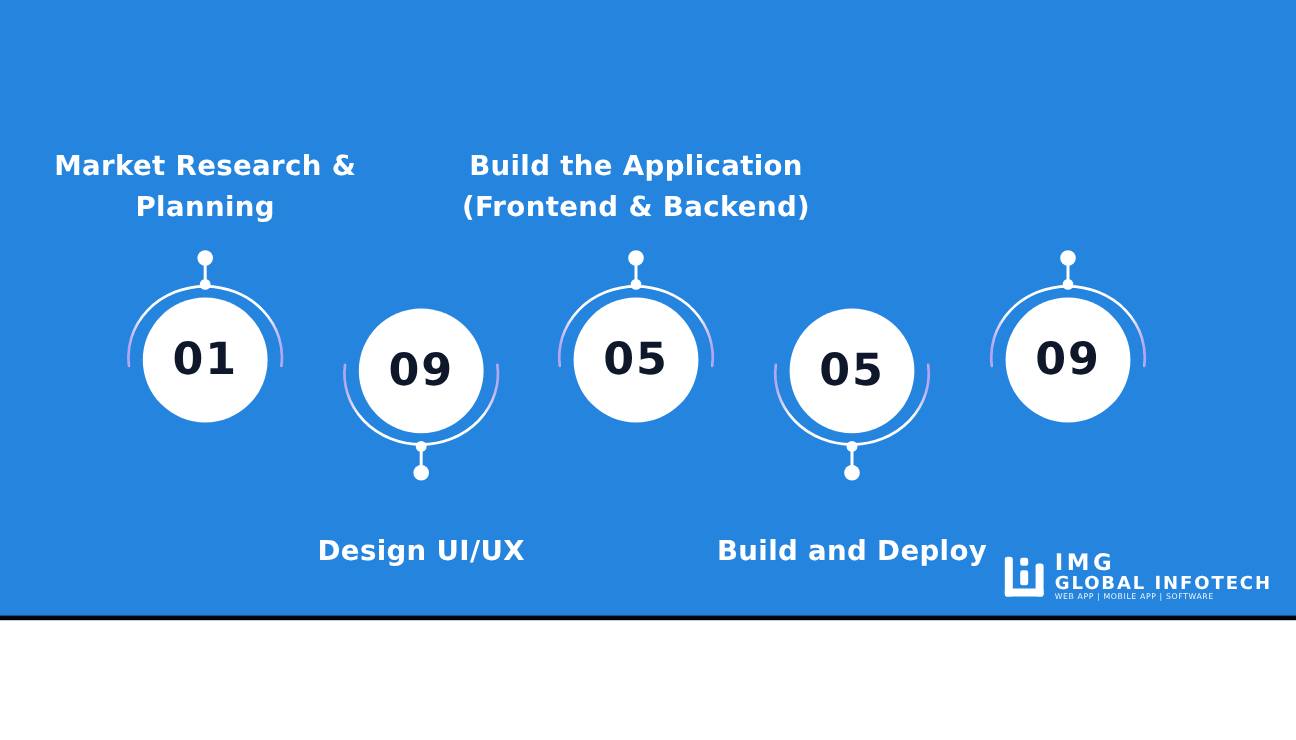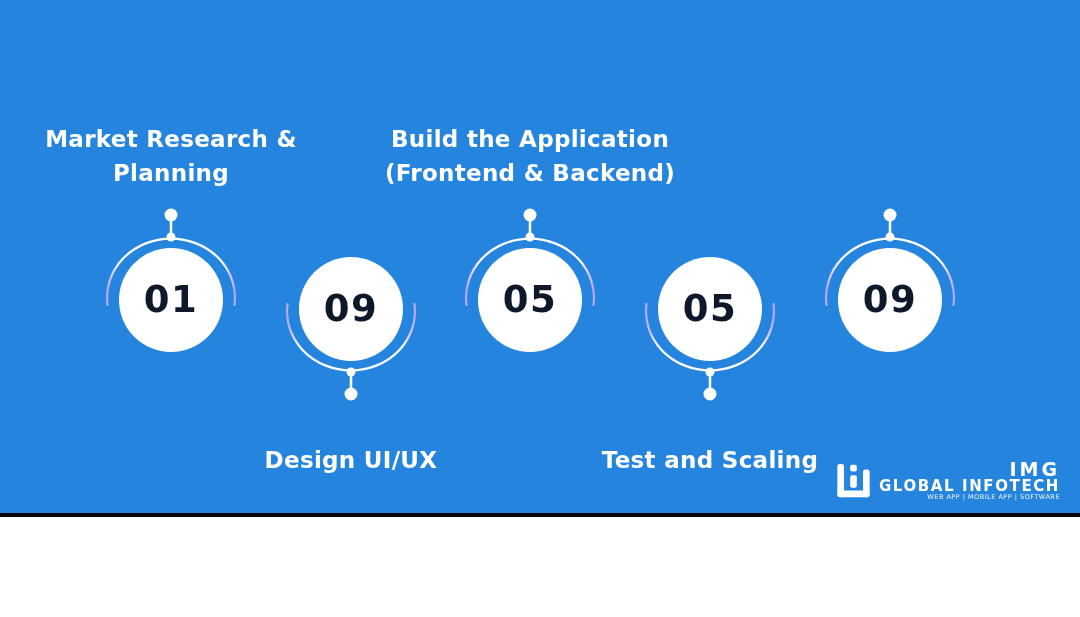--- a/index.html
+++ b/index.html
@@ -29,21 +29,21 @@
     text-align:center; color:#0f172a; font-weight:bold; font-size:37px;
     letter-spacing:1.5px;
   }
   .top .step-number    { top:277px; }
   .bottom .step-number { top:286px; }
 
   .logo {
     position:absolute; right:20px; bottom:15px;
     display:flex; align-items:center; gap:8px; color:#ffffff;
   }
-  .logo-text { display:flex; flex-direction:column;align-items:flex-end; }
+  .logo-text { display:flex; flex-direction:column; }
   .logo-name {
     font-weight:bold; font-size:19px; line-height:19px; letter-spacing:3px;
   }
   .logo-subtitle {
     font-weight:bold; font-size:15px; line-height:14px; letter-spacing:1.6px;
   }
   .logo-tagline {
     font-size:6.5px; line-height:9px; letter-spacing:0.5px; opacity:0.92;
   }
   .bottom-border {
@@ -107,21 +107,21 @@
 
   <div class="step s4 bottom">
     <svg class="connector" width="140" height="210" viewBox="0 0 140 210">
       <path d="M 6.5 65 A 64 59 0 1 0 133.5 65" fill="none" stroke="url(#arcGrad)" stroke-width="2.2" stroke-linecap="round"></path>
       <line x1="70" y1="133" x2="70" y2="155" stroke="#ffffff" stroke-width="2.5"></line>
       <circle cx="70" cy="155" r="6.5" fill="#ffffff"></circle>
       <circle cx="70" cy="133" r="4.5" fill="#ffffff"></circle>
       <circle cx="70" cy="70" r="52" fill="#ffffff"></circle>
     </svg>
     <div class="step-number">05</div>
-    <div class="step-title">Test and Scaling</div>
+    <div class="step-title">Build and Deploy</div>
   </div>
 
   <div class="step s5 top">
     <svg class="connector" width="140" height="210" viewBox="0 0 140 210">
       <path d="M 6.5 145 A 64 59 0 1 1 133.5 145" fill="none" stroke="url(#arcGrad)" stroke-width="2.2" stroke-linecap="round"></path>
       <line x1="70" y1="55" x2="70" y2="77" stroke="#ffffff" stroke-width="2.5"></line>
       <circle cx="70" cy="55" r="6.5" fill="#ffffff"></circle>
       <circle cx="70" cy="77" r="4.5" fill="#ffffff"></circle>
       <circle cx="70" cy="140" r="52" fill="#ffffff"></circle>
     </svg>

